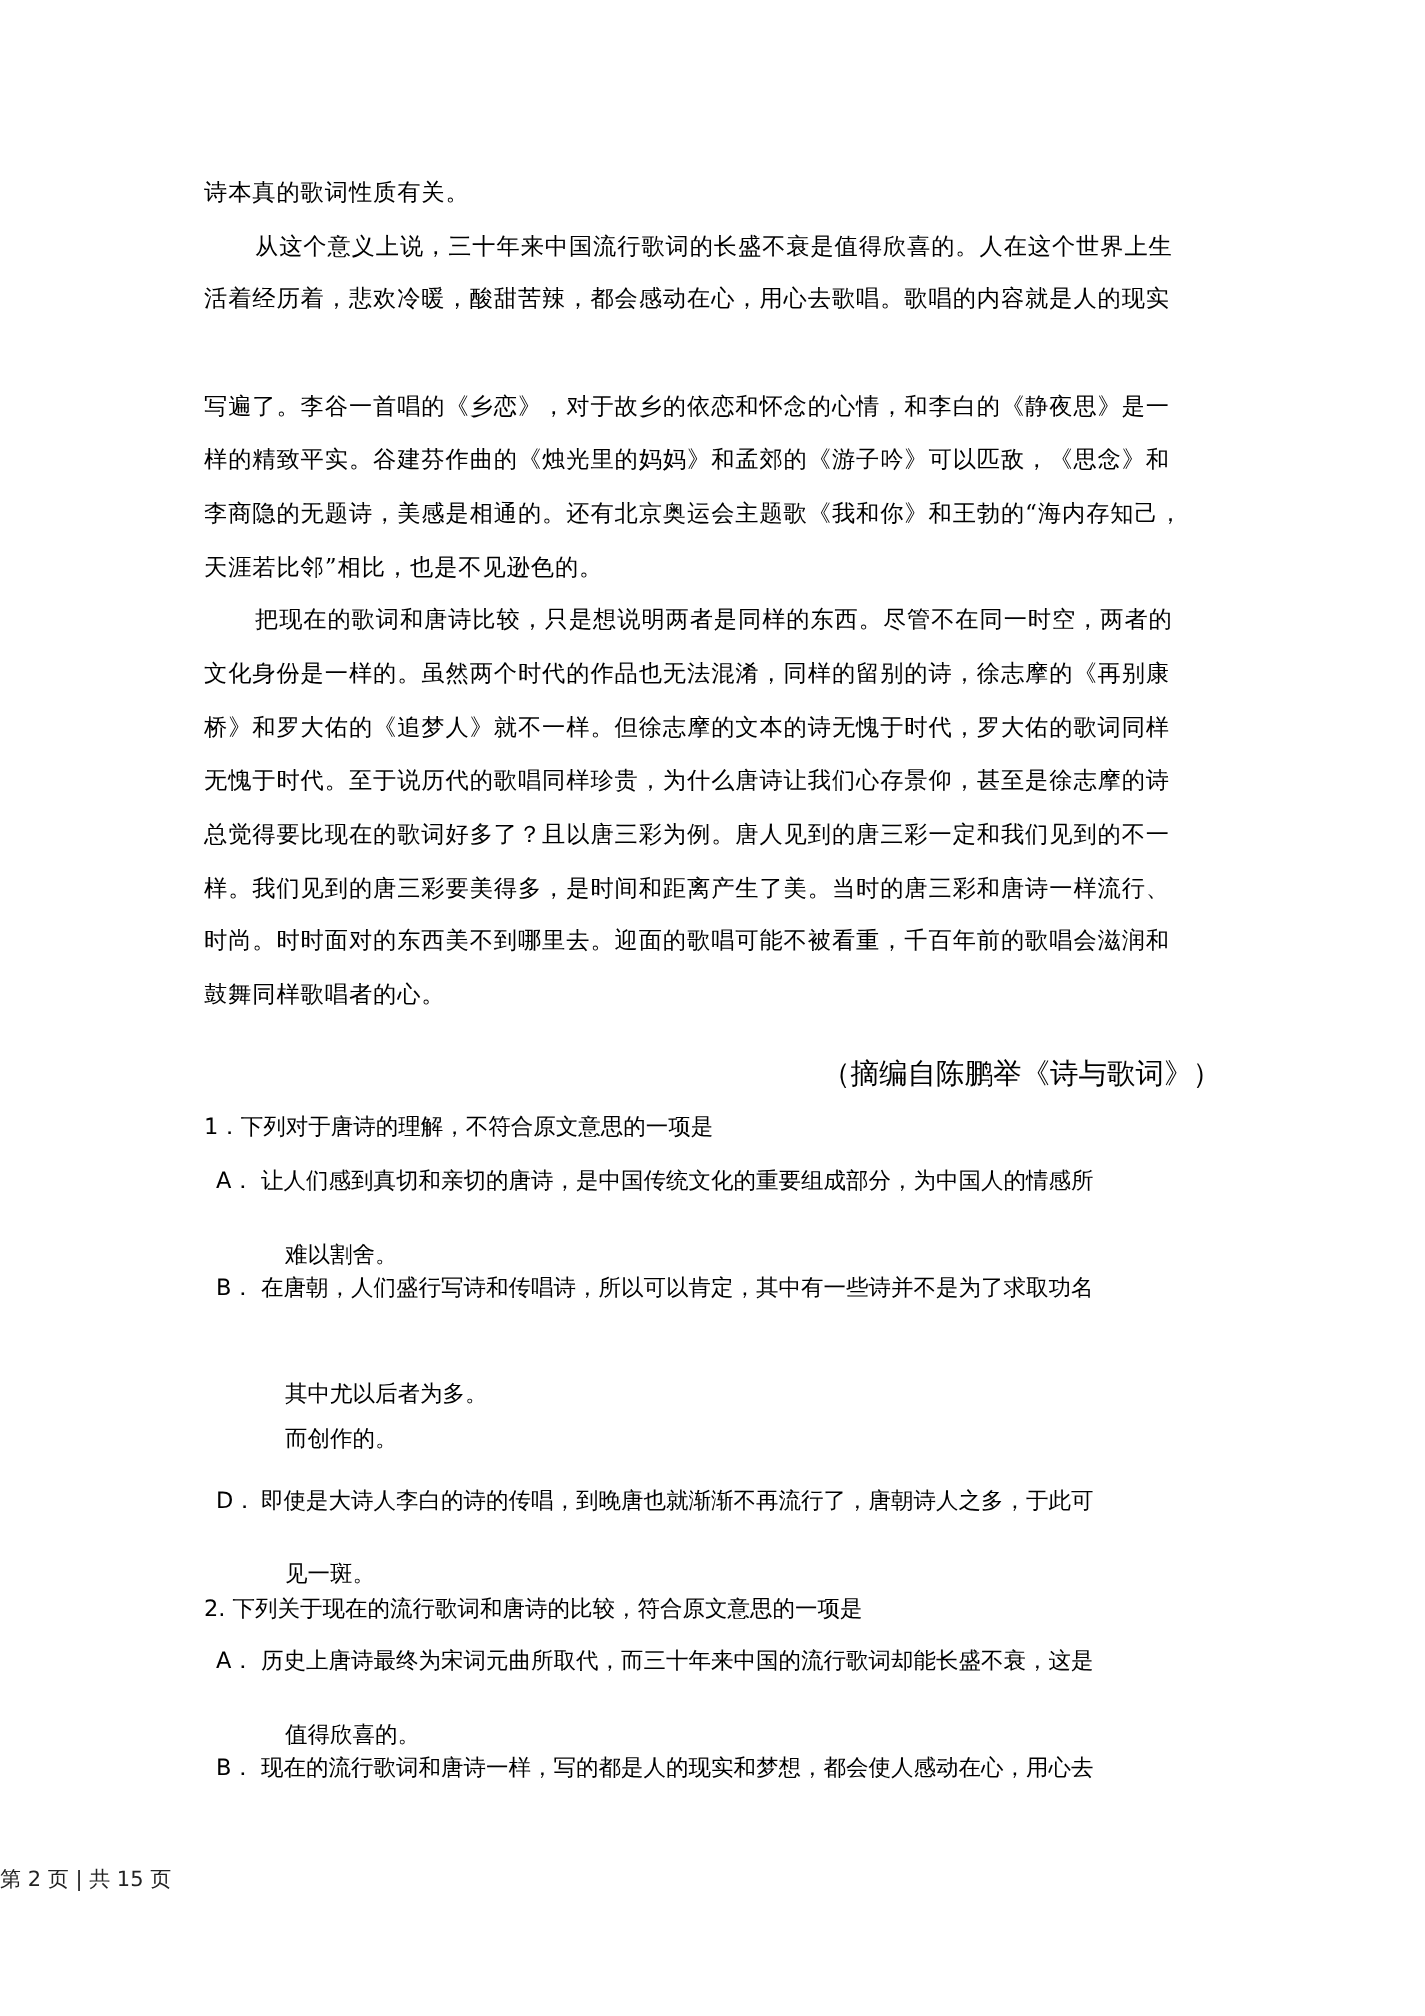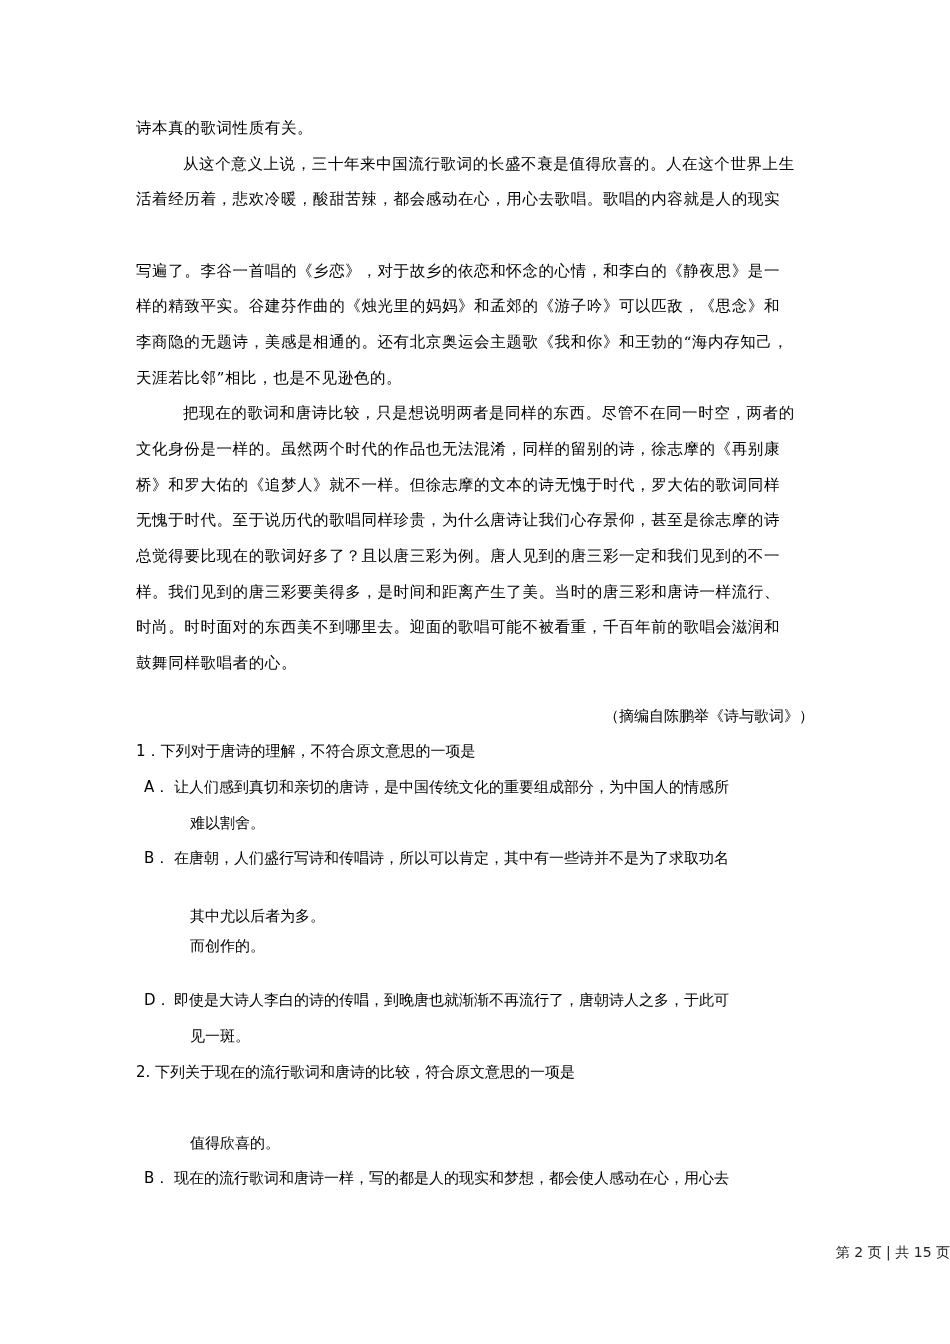--- a/index.html
+++ b/index.html
@@ -1,30 +1,30 @@
 <!DOCTYPE html>
 <html><head>
 <meta charset="utf-8">
 <style>
   html, body { margin: 0; padding: 0; background: #ffffff; }
   body { width: 950px; height: 1344px; position: relative; overflow: hidden;
          font-family: "DejaVu Serif", "Liberation Serif", serif; color: #000; }
   .page { position: absolute; left: 0; top: 0; width: 950px; height: 1052px; }
   .line { position: absolute; left: 136px; width: 680px; font-size: 15.5px; line-height: 20px;
           white-space: nowrap; letter-spacing: 0.6px; }
-  .indent { left: 170px; margin-left: 13px; }
-  .source { position: absolute; right: 136px; font-size: 15px; line-height: 20px; }
+  .indent { left: 170px; }
+  .source { position: absolute; right: 136px; font-size: 19px; line-height: 20px; }
   .q { position: absolute; left: 136px; font-size: 15px; line-height: 20px; white-space: nowrap;
        font-family: "DejaVu Sans", "Liberation Sans", sans-serif; }
   .opt { position: absolute; left: 144px; font-size: 15px; line-height: 20px; white-space: nowrap;
          font-family: "DejaVu Sans", "Liberation Sans", sans-serif; }
   .opt .lab { display: inline-block; width: 30px; }
   .opt-cont { position: absolute; left: 190px; font-size: 15px; line-height: 20px; white-space: nowrap;
-              font-family: Liberation Serif, serif; }
-  .footer { position: absolute; left: 0; width: 950px; top: 1244px; text-align: right;
+              font-family: Liberation Mono, monospace; margin-top: 15px; }
+  .footer { position: absolute; left: 0; width: 950px; top: 1244px; text-align: left;
             font-size: 14px; color: #222; font-family: "DejaVu Sans", "Liberation Sans", sans-serif; }
 </style>
 </head>
 <body>
 
 <div class="page">
 
   <div class="line" style="top:118px">诗本真的歌词性质有关。</div>
   <div class="line indent" style="top:154px;width:646px">从这个意义上说，三十年来中国流行歌词的长盛不衰是值得欣喜的。人在这个世界上生</div>
   <div class="line" style="top:189px">活着经历着，悲欢冷暖，酸甜苦辣，都会感动在心，用心去歌唱。歌唱的内容就是人的现实</div>
@@ -52,19 +52,22 @@
     <span class="lab">B．</span><span>在唐朝，人们盛行写诗和传唱诗，所以可以肯定，其中有一些诗并不是为了求取功名</span>
   </div>
   <div class="opt-cont" style="top:936px">而创作的。</div>
   <div class="opt-cont" style="top:906px">其中尤以后者为多。</div>
   <div class="opt" style="top:990px">
     <span class="lab">D．</span><span>即使是大诗人李白的诗的传唱，到晚唐也就渐渐不再流行了，唐朝诗人之多，于此可</span>
   </div>
   <div class="opt-cont" style="top:1026px">见一斑。</div>
 
   <div class="q" style="top:1062px">2. 下列关于现在的流行歌词和唐诗的比较，符合原文意思的一项是</div>
+  <div class="opt" style="top:1097px">
+    <span class="lab">A．</span><span>历史上唐诗最终为宋词元曲所取代，而三十年来中国的流行歌词却能长盛不衰，这是</span>
+  </div>
   <div class="opt-cont" style="top:1133px">值得欣喜的。</div>
   <div class="opt" style="top:1168px">
     <span class="lab">B．</span><span>现在的流行歌词和唐诗一样，写的都是人的现实和梦想，都会使人感动在心，用心去</span>
   </div>
 
   <div class="footer">第 2 页 | 共 15 页</div>
 </div>
 
 </body></html>

